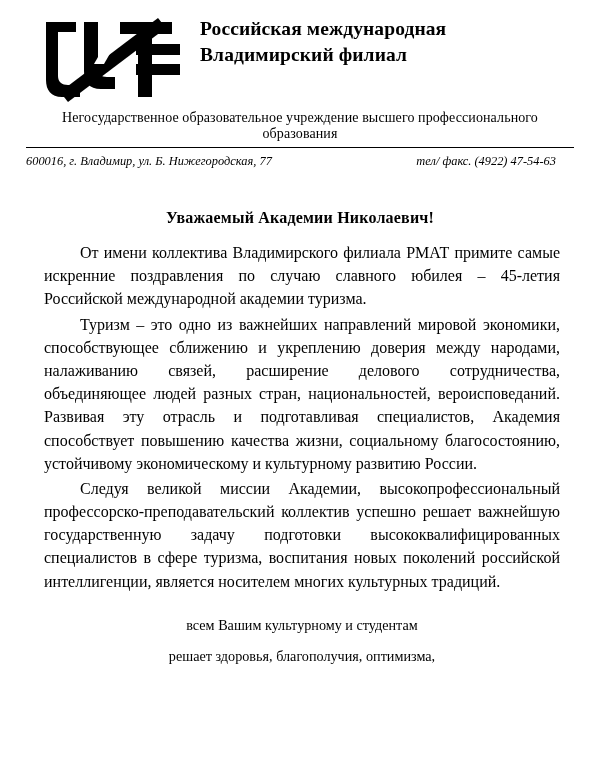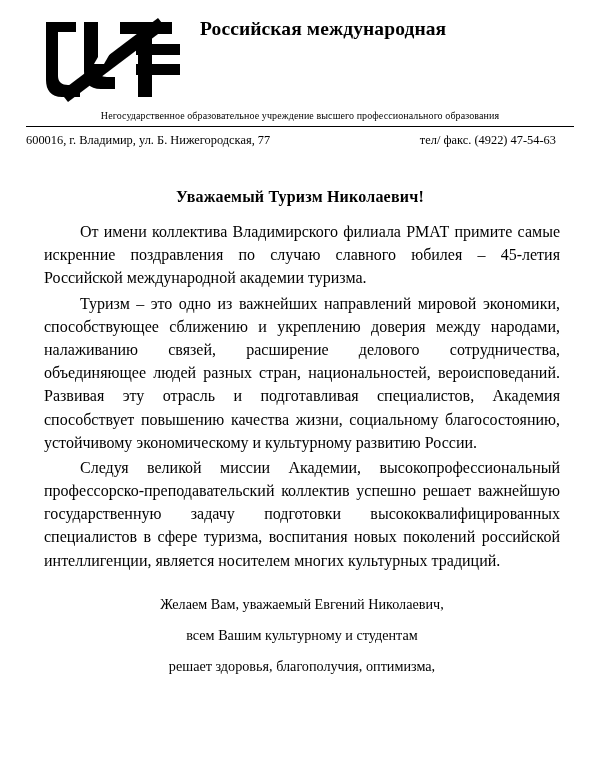--- a/index.html
+++ b/index.html
@@ -45,36 +45,37 @@
     font-size: 19.5px;
     font-weight: bold;
     line-height: 1.33;
     letter-spacing: 0.1px;
     color: #000;
   }
 
   .accreditation {
     text-align: center;
     font-family: "Liberation Serif", serif;
-    font-size: 10px;
+    font-size: 14px;
     margin-top: 8px;
     letter-spacing: 0.1px;
   }
 
   .rule {
     border: 0;
     border-top: 1.5px solid #000;
     margin: 5px 0 0 0;
   }
 
   .contact-row {
     display: flex;
     justify-content: space-between;
     align-items: baseline;
     font-family: "Liberation Serif", serif;
+    font-style: italic;
     font-size: 12.4px;
     padding-top: 6px;
   }
   .contact-row .addr { text-align: left; }
   .contact-row .phone { text-align: center; padding-right: 18px; }
 
   
   .salutation {
     text-align: center;
     font-weight: bold;
@@ -126,39 +127,39 @@
 
           <path d="M20 76 L118 2 l8 10 L28 86 z"></path>
 
           <path d="M62 34 l10 0 l-8 14 l-10 0 z" fill="#ffffff"></path>
         </g>
       </svg>
     </div>
 
     <div class="org-titles">
       <div class="org-title-line">Российская международная</div>
+      <div class="org-title-line">Владимирский филиал</div>
     </div>
   </div>
 
   <div class="accreditation">Негосударственное образовательное учреждение высшего профессионального образования</div>
 
   <hr class="rule">
 
   <div class="contact-row">
     <div class="addr">600016, г. Владимир, ул. Б. Нижегородская, 77</div>
     <div class="phone">тел/ факс. (4922) 47-54-63</div>
   </div>
 
-  <div class="salutation">Уважаемый Туризм Николаевич!</div>
+  <div class="salutation">Уважаемый Академии Николаевич!</div>
 
   <div class="body-text">
     <p class="para">От имени коллектива Владимирского филиала РМАТ примите самые искренние поздравления по случаю славного юбилея – 45-летия Российской международной академии туризма.</p>
     <p class="para">Туризм – это одно из важнейших направлений мировой экономики, способствующее сближению и укреплению доверия между народами, налаживанию связей, расширение делового сотрудничества, объединяющее людей разных стран, национальностей, вероисповеданий. Развивая эту отрасль и подготавливая специалистов, Академия способствует повышению качества жизни, социальному благосостоянию, устойчивому экономическому и культурному развитию России.</p>
     <p class="para">Следуя великой миссии Академии, высокопрофессиональный профессорско-преподавательский коллектив успешно решает важнейшую государственную задачу подготовки высококвалифицированных специалистов в сфере туризма, воспитания новых поколений российской интеллигенции, является носителем многих культурных традиций.</p>
   </div>
 
   <div class="wishes">
-    <div class="wish-line">Желаем Вам, уважаемый Евгений Николаевич,</div>
     <div class="wish-line">всем Вашим культурному и студентам</div>
     <div class="wish-line">решает здоровья, благополучия, оптимизма,</div>
   </div>
 
 </div>
 
 </body></html>

